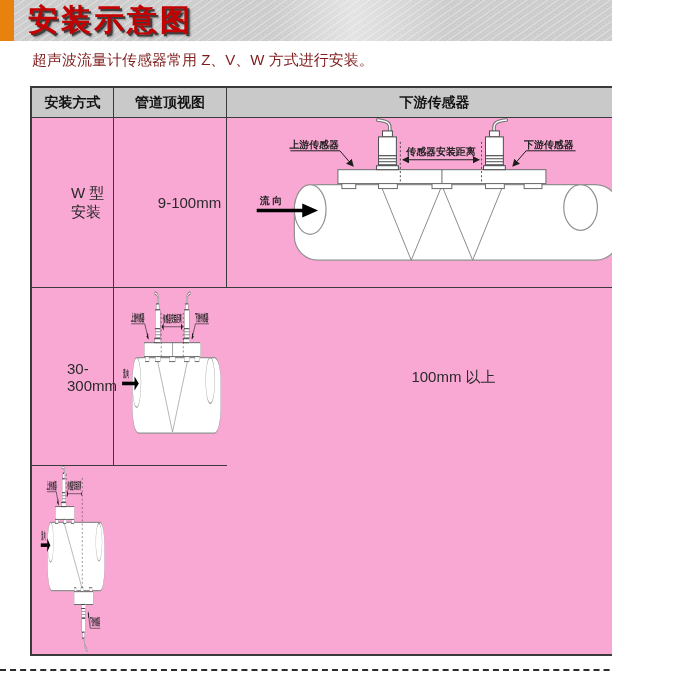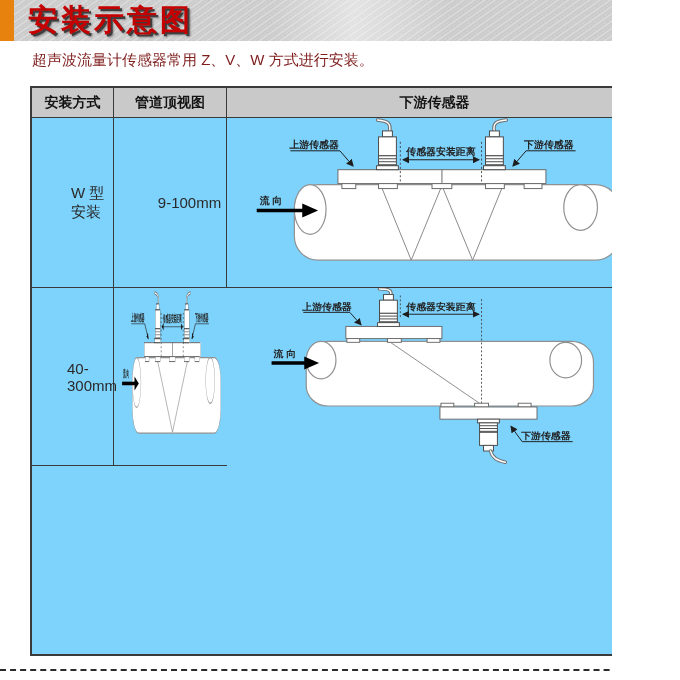--- a/index.html
+++ b/index.html
@@ -12,21 +12,21 @@
       linear-gradient(90deg, rgba(255,255,255,0) 40%, rgba(255,255,255,.45) 52%, rgba(255,255,255,0) 66%),
       repeating-linear-gradient(145deg,#c3c3c3 0px,#dcdcdc 2px,#c9c9c9 4px,#d4d4d4 6px);}
   .accent{position:absolute;left:0;top:0;width:14px;height:41px;background:#e8820f;}
   .title{position:absolute;left:28px;top:2px;margin:0;font-size:30px;line-height:36px;font-weight:bold;
          color:#c40000;letter-spacing:3px;text-shadow:2px 2px 0 #3e3e3e,3px 3px 2px rgba(0,0,0,.35);}
   .intro{position:absolute;left:32px;top:51px;margin:0;font-size:15px;color:#7f1d1d;}
 
   
   .tbl{position:absolute;left:30px;top:86px;width:614px;height:570px;border:2px solid #3a3a3a;
        box-sizing:border-box;display:grid;grid-template-columns:82px 113px 1fr;
-       grid-template-rows:30px 170px 178px 1fr;background:#7dd3fc;}
+       grid-template-rows:30px 170px 178px 1fr;background:#f9a8d4;}
   .cell{border-right:1px solid #3a3a3a;border-bottom:1px solid #3a3a3a;
         display:flex;align-items:center;justify-content:center;min-width:0;min-height:0;}
   .c-last{border-right:none;}
   .r-last{border-bottom:none;}
   .th{background:#c9c9c9;font-size:14px;font-weight:bold;color:#141414;}
   .td-text{font-size:15px;color:#2a2a2a;padding-left:39px;}
   .td-diag{display:block;padding:0;position:relative;}
   .diag{display:block;width:100%;height:100%;}
 
   
@@ -119,21 +119,21 @@
         <text class="lbl" x="300" y="30">下游传感器</text>
         <polyline class="leader" points="352,33 302,33 289,48" marker-end="url(#ah-w)"></polyline>
         <text class="lbl" x="33" y="87">流 向</text>
         <g>
           <line class="flow" x1="30" y1="93" x2="78" y2="93"></line>
           <polygon fill="#000" points="76,86 92,93 76,100"></polygon>
         </g>
       </svg>
     </div>
 
-    <div class="cell td-text">40-300mm</div>
+    <div class="cell td-text">30-300mm</div>
     <div class="cell td-diag c-last">
       <svg class="diag" viewBox="0 0 419 178" preserveAspectRatio="none">
         <defs>
           <marker id="ah-v" viewBox="0 0 10 10" refX="8" refY="5" markerWidth="7.5" markerHeight="7.5" orient="auto-start-reverse">
             <path d="M0,0 L10,5 L0,10 z" fill="#1e1e1e"></path>
           </marker>
         </defs>
         <g transform="translate(0,3)">
           <g>
             <rect class="pipe" x="68" y="67" width="328" height="76" rx="24"></rect>
@@ -182,20 +182,21 @@
           <polyline class="leader" points="352,33 302,33 289,48" marker-end="url(#ah-v)"></polyline>
           <text class="lbl" x="33" y="87">流 向</text>
           <g>
             <line class="flow" x1="30" y1="93" x2="78" y2="93"></line>
             <polygon fill="#000" points="76,86 92,93 76,100"></polygon>
           </g>
         </g>
       </svg>
     </div>
 
+    <div class="cell td-text r-last">100mm 以上</div>
     <div class="cell td-diag c-last r-last">
       <svg class="diag" viewBox="0 0 419 190" preserveAspectRatio="none">
         <defs>
           <marker id="ah-z" viewBox="0 0 10 10" refX="8" refY="5" markerWidth="7.5" markerHeight="7.5" orient="auto-start-reverse">
             <path d="M0,0 L10,5 L0,10 z" fill="#1e1e1e"></path>
           </marker>
         </defs>
         <g>
           <rect class="pipe" x="80" y="57" width="290" height="69" rx="22"></rect>
           <ellipse class="pipe" cx="95" cy="77" rx="15" ry="20"></ellipse>

